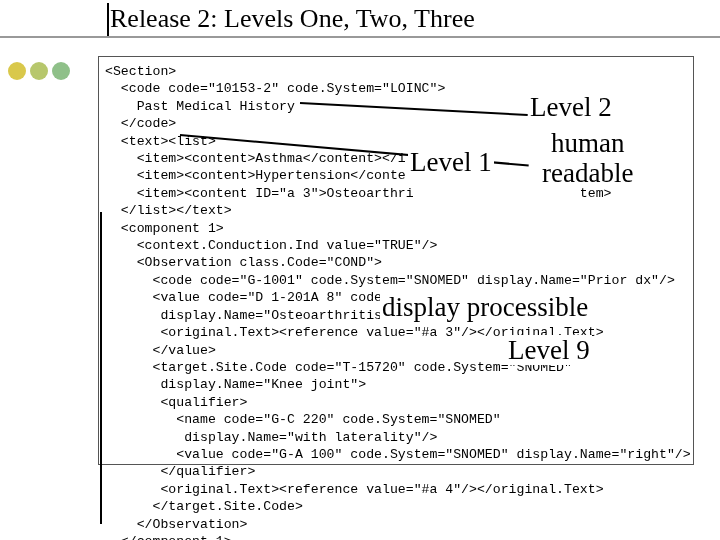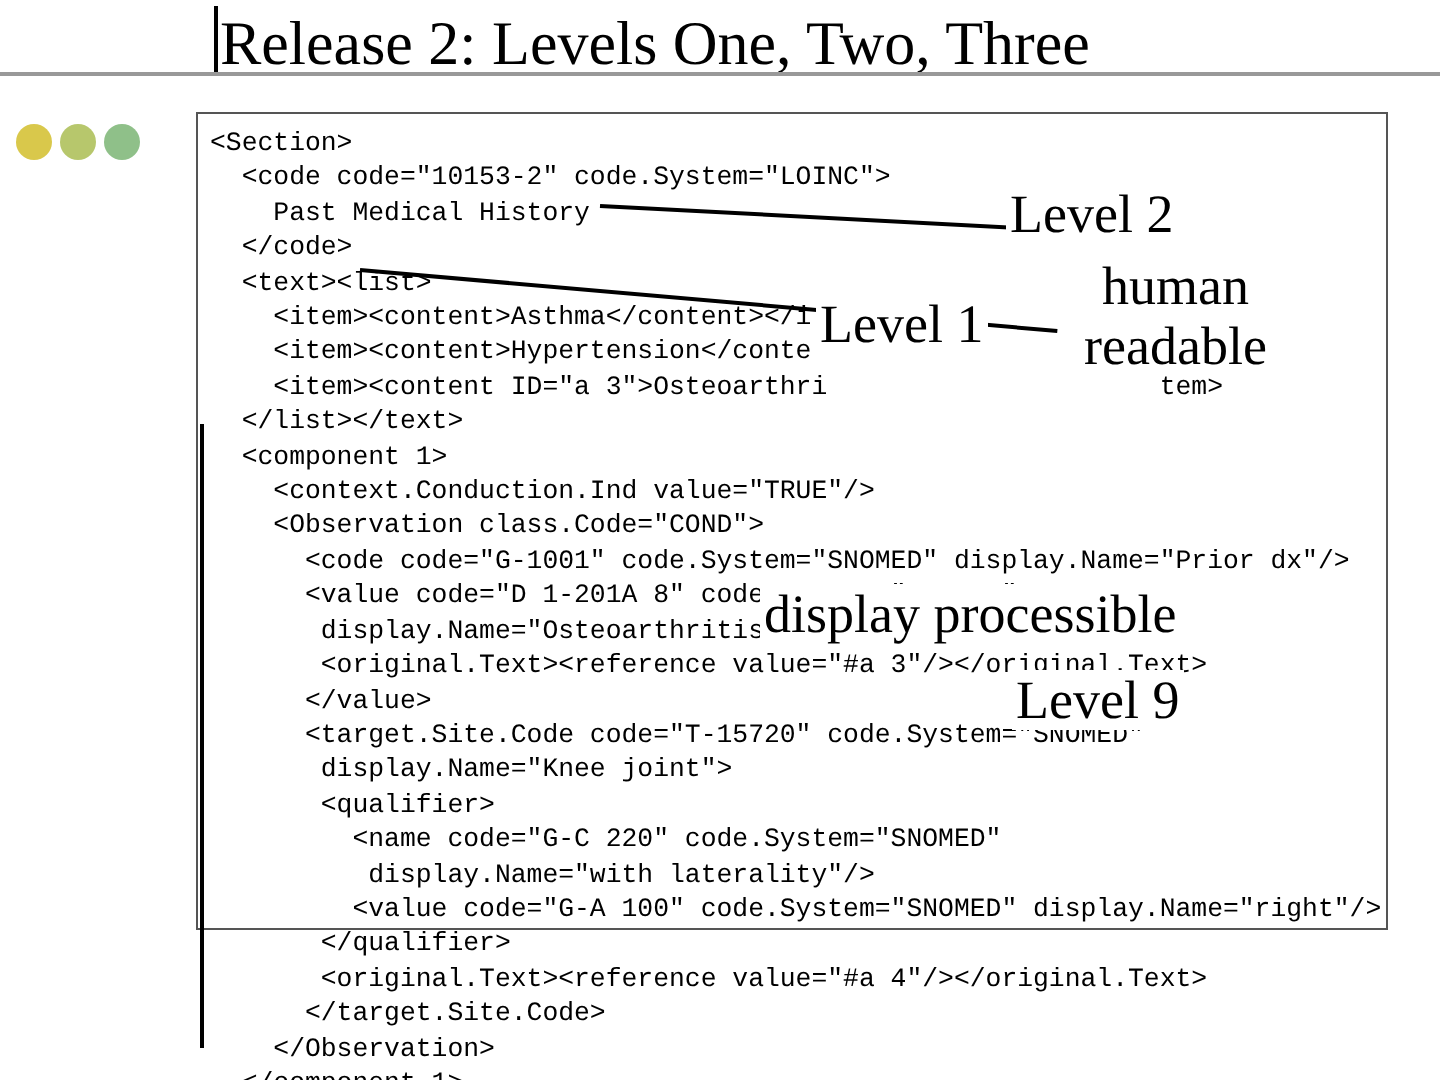--- a/index.html
+++ b/index.html
@@ -9,21 +9,21 @@
     height: 540px;
     background: #fff;
     font-family: Arial, sans-serif;
     overflow: hidden;
     position: relative;
   }
   .title {
     position: absolute;
     top: 4px;
     left: 110px;
-    font-size: 31px;
+    font-size: 26px;
     font-family: "Times New Roman", serif;
     color: #000;
   }
   .ruler {
     position: absolute;
     top: 36px;
     left: 0;
     width: 720px;
     height: 2px;
     background: #999;
@@ -67,21 +67,21 @@
     position: absolute;
     font-family: "Times New Roman", serif;
     font-size: 27px;
     background: #fff;
     color: #000;
     line-height: 30px;
     padding: 0 2px;
   }
   .ann-level2 {
     top: 92px;
-    left: 503px;
+    left: 528px;
   }
   .ann-human {
     top: 128px;
     left: 540px;
     text-align: center;
   }
   .ann-level1 {
     top: 147px;
     left: 408px;
     text-align: right;

